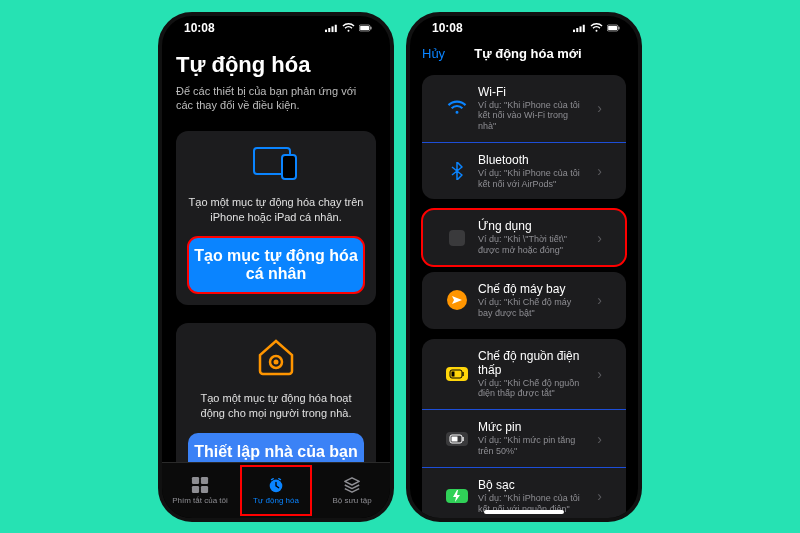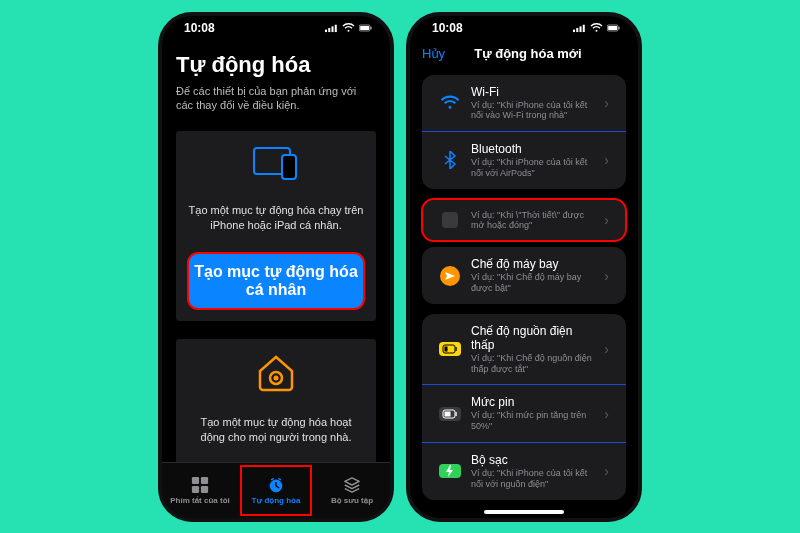--- a/index.html
+++ b/index.html
@@ -34,28 +34,27 @@
     font-size: 12px;
     font-weight: 600;
   }
   .sb-icons { display:flex; gap:4px; align-items:center; }
   .sb-icons svg { width:13px; height:10px; }
   .content { flex: 1; overflow: hidden; padding: 0 14px; }
   .heading { font-size: 22px; font-weight: 700; margin-top: 12px; }
   .subheading { font-size: 11px; color: #bdbdbd; margin-top: 6px; line-height: 1.35; }
   .card {
     background: #1c1c1e;
-    border-radius: 4px;
+    border-radius: 12px;
     padding: 14px 12px 12px;
     margin-top: 18px;
     display: flex;
     flex-direction: column;
     align-items: center;
     text-align: center;
-    gap: 8px;
   }
   .card-desc { font-size: 11px; color: #e0e0e0; margin-top: 10px; line-height: 1.35; }
   .btn {
     margin-top: 12px;
     width: 100%;
     border-radius: 10px;
     padding: 10px 6px;
     font-size: 16px;
     font-weight: 600;
     border: none;
@@ -73,21 +72,20 @@
   }
   .tab {
     flex:1;
     display:flex;
     flex-direction:column;
     align-items:center;
     justify-content:center;
     gap:2px;
     color:#8e8e93;
     font-size:8px;
-    font-weight:bold;
   }
   .tab.active { color:#0a84ff; }
   .tab.highlight { outline:2px solid #ff0000; outline-offset:-4px; }
   .tab svg { width:20px; height:18px; }
 
   
   .navbar {
     display:flex;
     align-items:center;
     padding: 6px 12px 8px;
@@ -100,21 +98,21 @@
   }
   .list-group {
     background:#1c1c1e;
     border-radius:12px;
     margin: 6px 12px 10px;
     overflow:hidden;
   }
   .list-item {
     display:flex;
     align-items:center;
-    padding: 10px 17px;
+    padding: 10px 24px;
     gap:10px;
     position:relative;
   }
   .list-item + .list-item { border-top:1px solid #1d4ed8; }
   .li-icon {
     width:22px; height:22px;
     display:flex; align-items:center; justify-content:center;
     flex-shrink:0;
   }
   .li-text { flex:1; min-width:0; }
@@ -272,20 +270,21 @@
     </div>
 
     <div class="list-group highlight-red" style="margin-bottom:6px;">
       <div class="list-item">
         <span class="li-icon">
           <svg width="18" height="18" viewBox="0 0 18 18">
               <rect x="1" y="1" width="16" height="16" rx="4" fill="#3a3a3c"></rect>
             </svg>
         </span>
         <div class="li-text">
+          <div class="li-title">Ứng dụng</div>
           <div class="li-sub">Ví dụ: "Khi \"Thời tiết\" được mở hoặc đóng"</div>
         </div>
         <span class="chevron">›</span>
       </div>
     </div>
     <div class="list-group" style="margin-top:0;">
       <div class="list-item">
         <span class="li-icon">
           <span class="airplane-circ">
             <svg width="12" height="12" viewBox="0 0 12 12">

